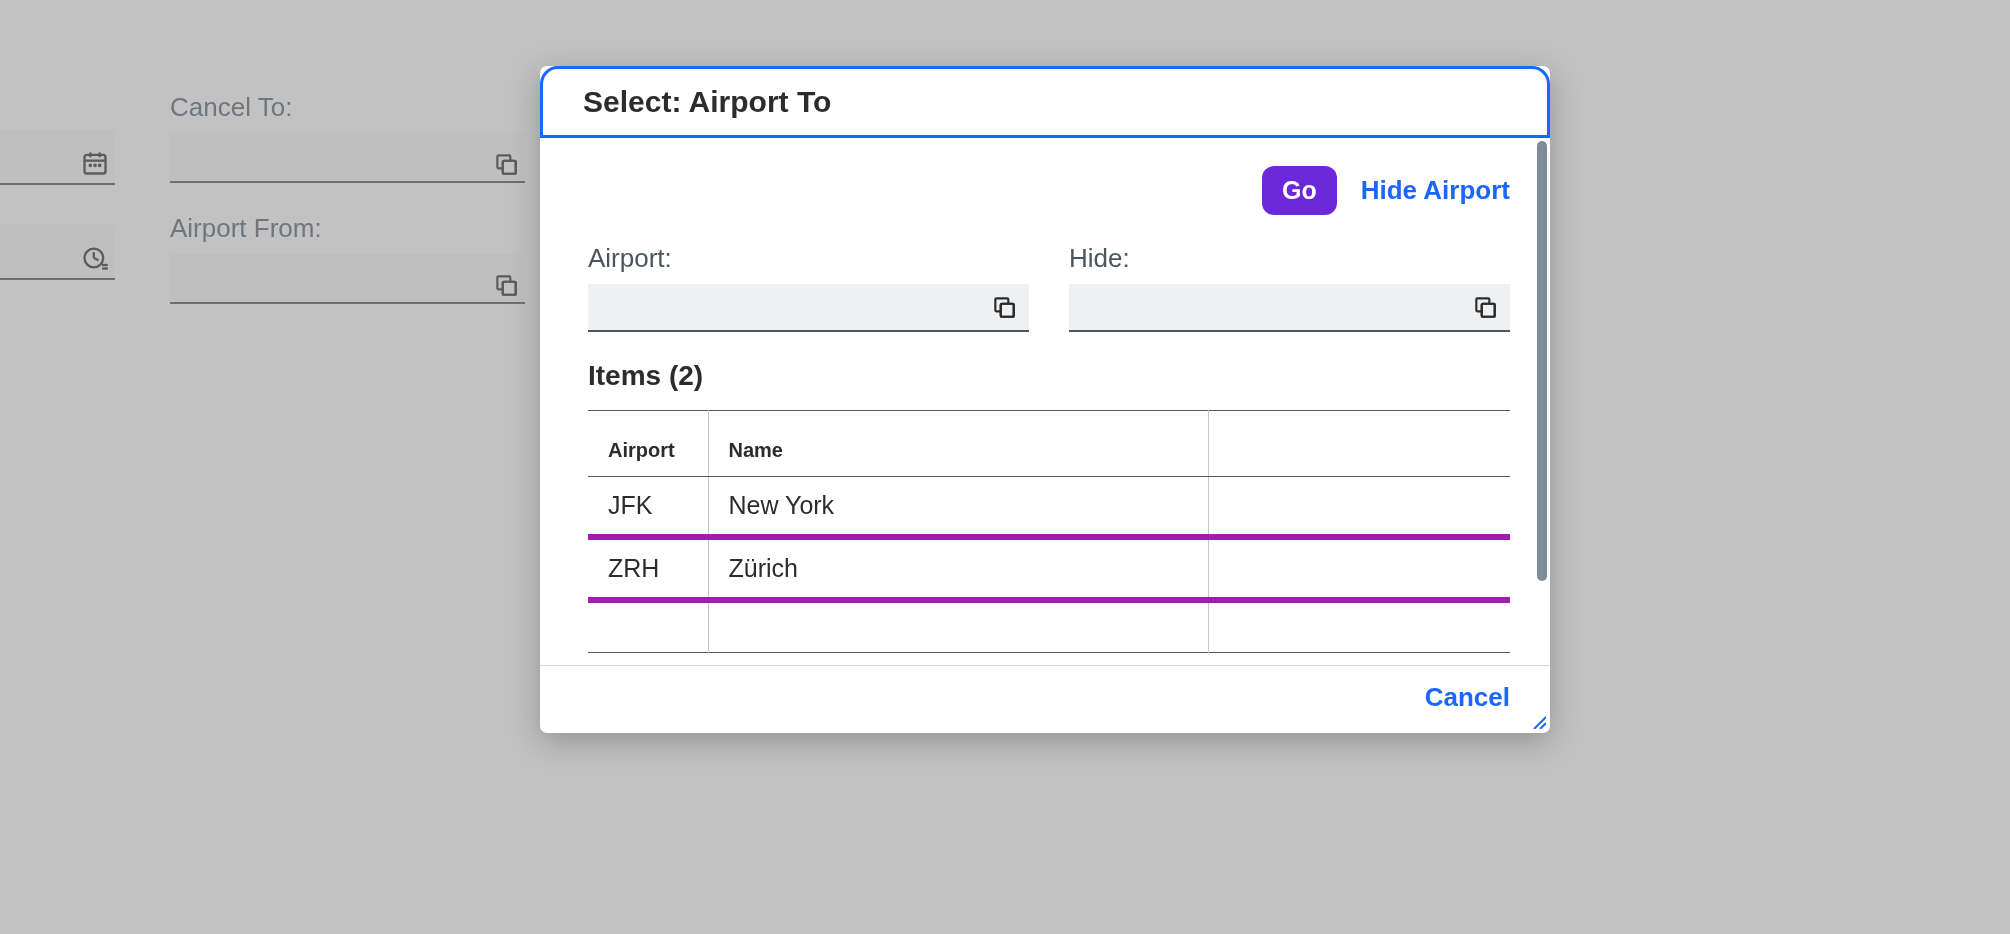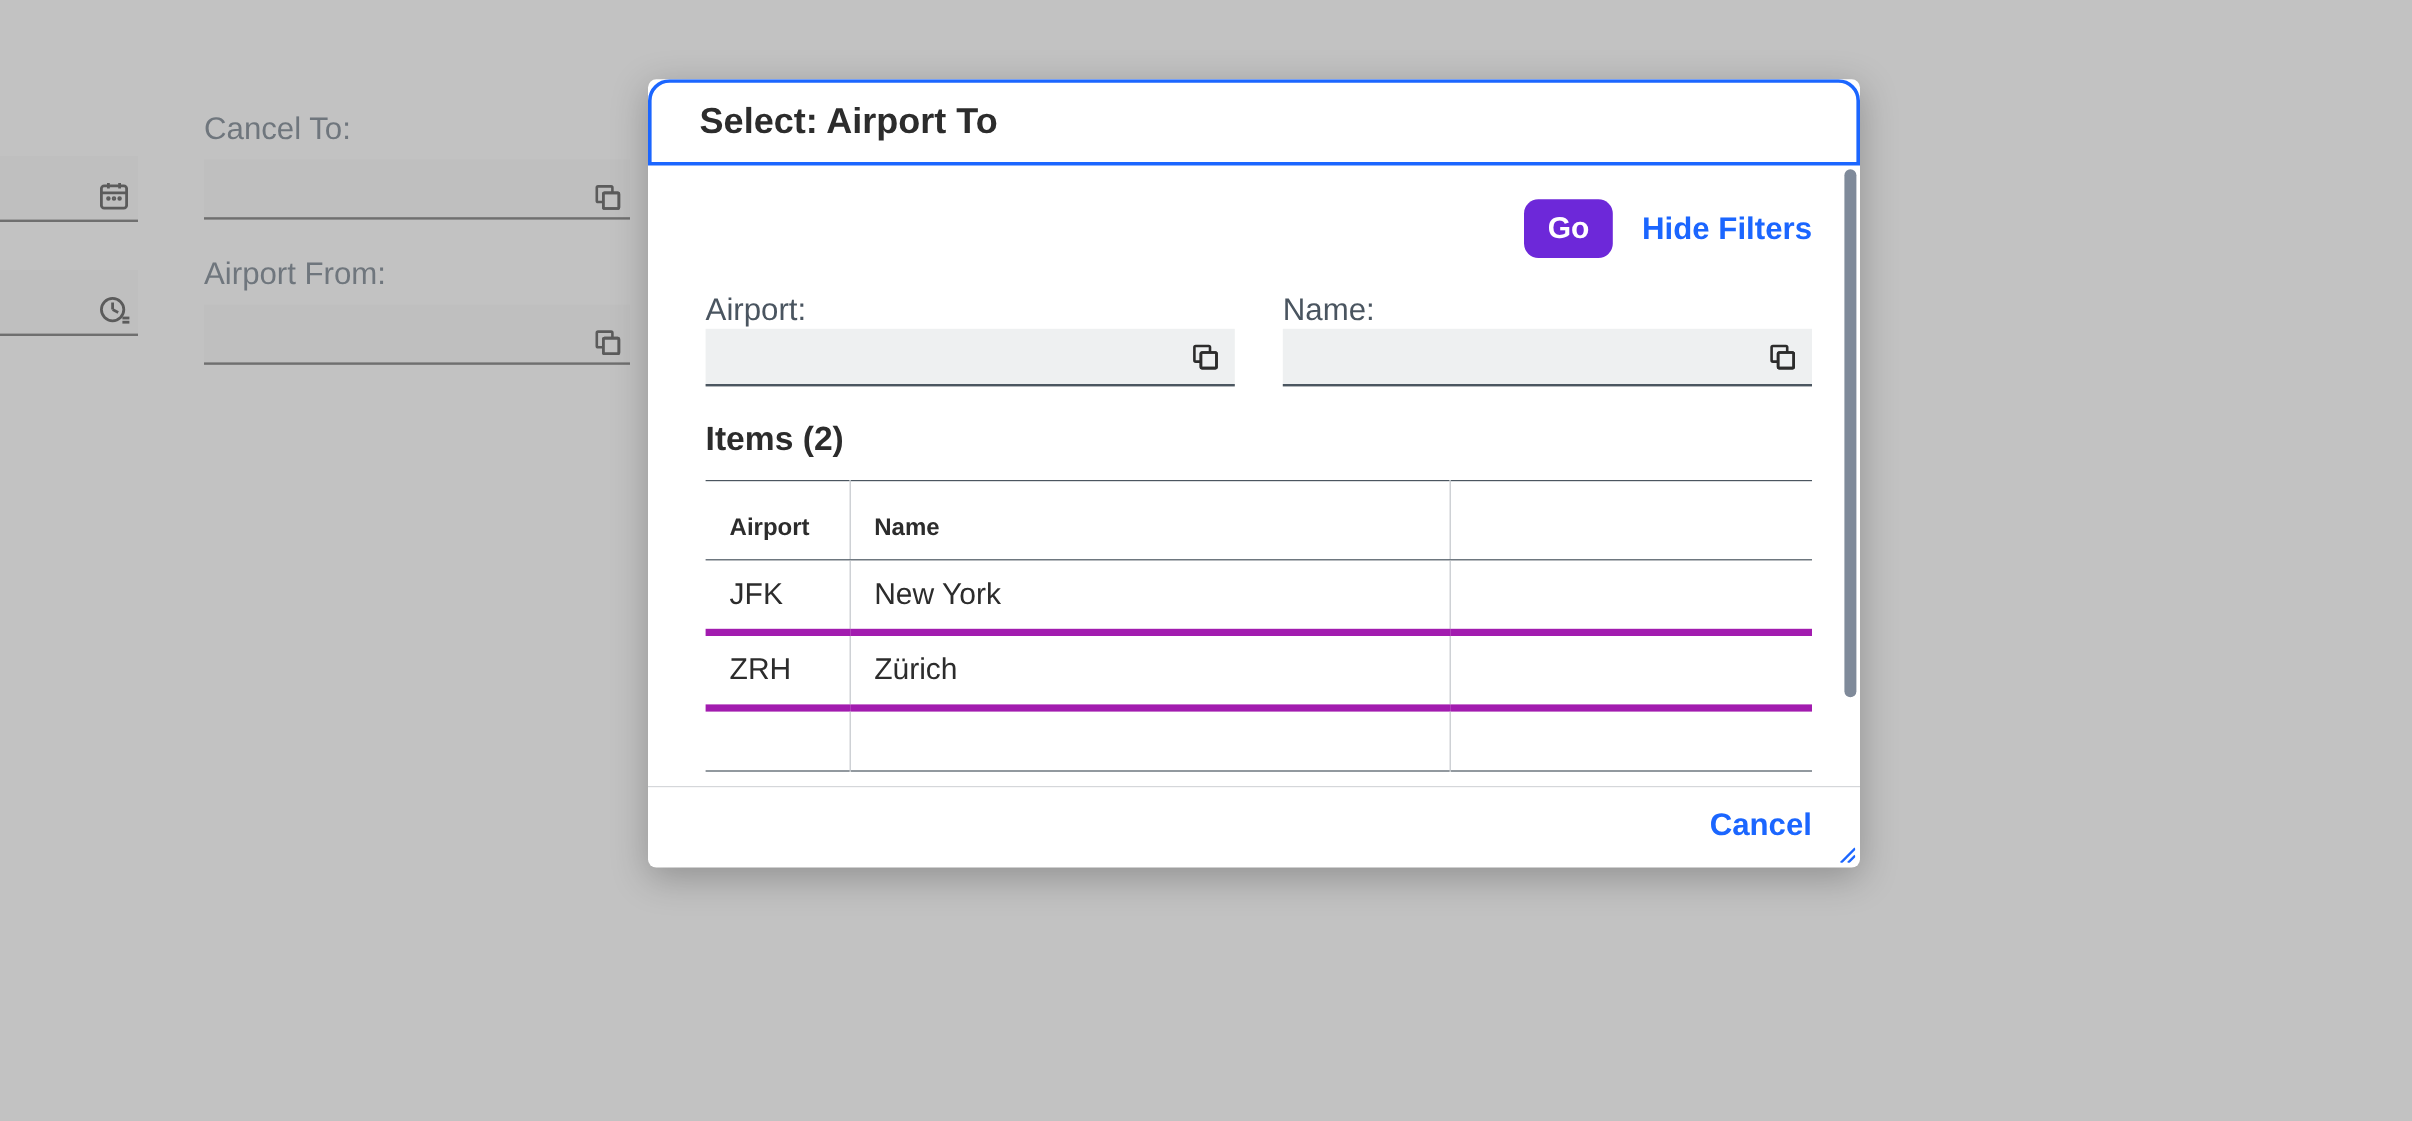--- a/index.html
+++ b/index.html
@@ -143,20 +143,21 @@
       margin-bottom: 28px;
     }
     .filter-field {
       flex: 1;
       display: flex;
       flex-direction: column;
     }
     .filter-label {
       color: #4a5560;
       font-size: 26px;
+      margin-bottom: 10px;
     }
     .filter-input-wrap {
       display: flex;
       align-items: center;
       background: #eef0f1;
       border-bottom: 2px solid #4b5660;
       height: 48px;
       padding: 0 10px 0 14px;
     }
     .filter-input {
@@ -298,41 +299,41 @@
 <div class="dialog">
   <div class="dialog-header">
     <div class="dialog-title">Select: Airport To</div>
   </div>
 
   <div class="dialog-body">
     <div class="scroll-indicator"></div>
 
     <div class="toolbar">
       <button class="go-btn">Go</button>
-      <button class="link-btn">Hide Filters</button>
+      <button class="link-btn">Hide Airport</button>
     </div>
 
     <div class="filter-row">
       <div class="filter-field">
         <div class="filter-label">Airport:</div>
         <div class="filter-input-wrap">
           <input class="filter-input" type="text" style="">
           <button class="vh-icon-btn">
             <span class="icon">
               <svg width="26" height="26" viewBox="0 0 24 24" fill="none" stroke="#2c2c2c" stroke-width="2">
                 <rect x="4" y="4" width="12" height="12" rx="1"></rect>
                 <rect x="9" y="9" width="12" height="12" rx="1" fill="#eef0f1"></rect>
                 <rect x="9" y="9" width="12" height="12" rx="1"></rect>
               </svg>
             </span>
           </button>
         </div>
       </div>
       <div class="filter-field">
-        <div class="filter-label">Name:</div>
+        <div class="filter-label">Hide:</div>
         <div class="filter-input-wrap">
           <input class="filter-input" type="text" style="">
           <button class="vh-icon-btn">
             <span class="icon">
               <svg width="26" height="26" viewBox="0 0 24 24" fill="none" stroke="#2c2c2c" stroke-width="2">
                 <rect x="4" y="4" width="12" height="12" rx="1"></rect>
                 <rect x="9" y="9" width="12" height="12" rx="1" fill="#eef0f1"></rect>
                 <rect x="9" y="9" width="12" height="12" rx="1"></rect>
               </svg>
             </span>

